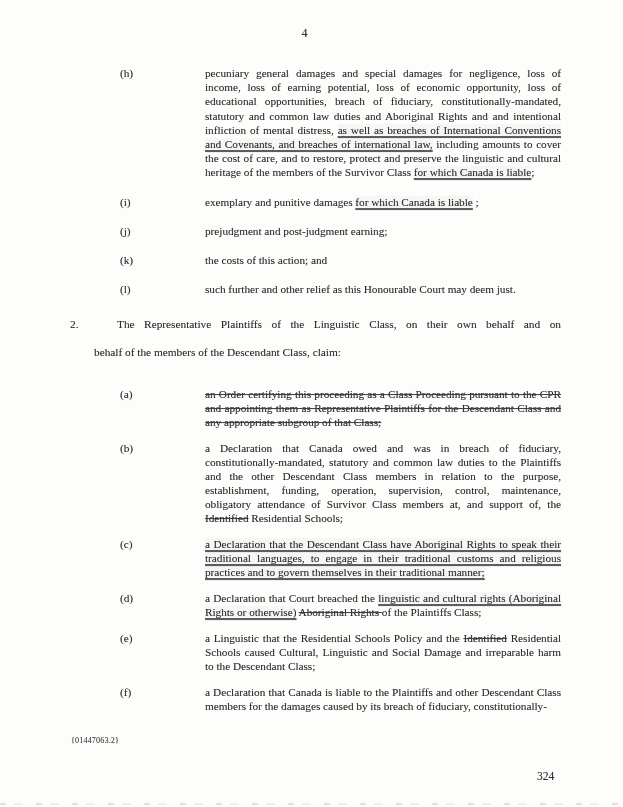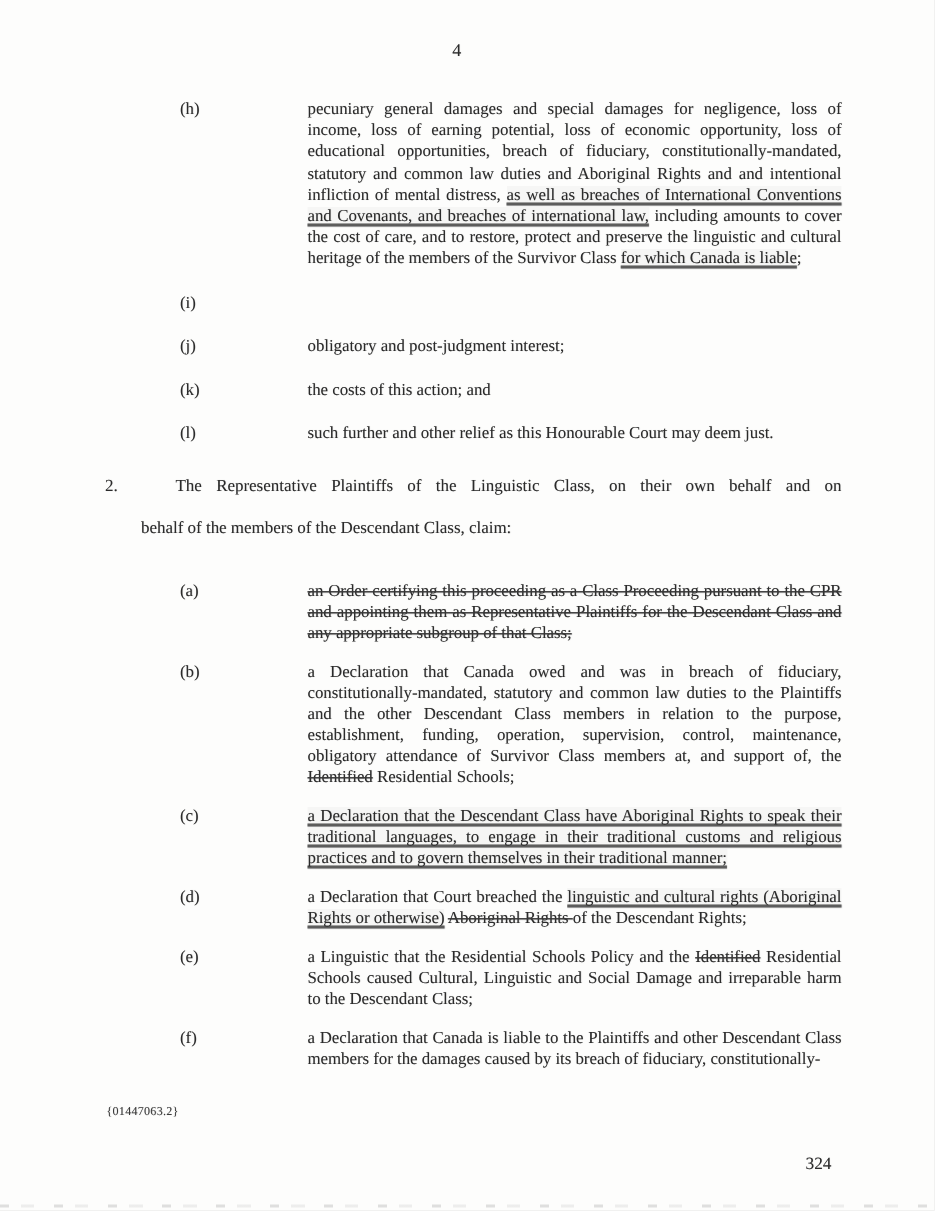--- a/index.html
+++ b/index.html
@@ -87,24 +87,25 @@
 
   <div class="content">
 
     <div class="l1">
       <div class="item">
         <span class="lbl">(h)</span>
         <div class="bod"><span class="seg-n">pecuniary general damages and special damages for negligence, loss of income, loss of earning potential, loss of economic opportunity, loss of educational opportunities, breach of fiduciary, constitutionally-mandated, statutory and common law duties and Aboriginal Rights and and intentional infliction of mental distress, </span><span class="seg-u">as well as breaches of International Conventions and Covenants, and breaches of international law,</span><span class="seg-n"> including amounts to cover the cost of care, and to restore, protect and preserve the linguistic and cultural heritage of the members of the Survivor Class </span><span class="seg-u">for which  Canada is liable</span><span class="seg-n">;</span></div>
       </div>
       <div class="item">
         <span class="lbl">(i)</span>
+        <div class="bod"><span class="seg-n">exemplary and punitive damages </span><span class="seg-u">for which Canada is liable</span><span class="seg-n"> ;</span></div>
       </div>
       <div class="item">
         <span class="lbl">(j)</span>
-        <div class="bod"><span class="seg-n">obligatory and post-judgment interest;</span></div>
+        <div class="bod"><span class="seg-n">prejudgment and post-judgment earning;</span></div>
       </div>
       <div class="item">
         <span class="lbl">(k)</span>
         <div class="bod"><span class="seg-n">the costs of this action; and</span></div>
       </div>
       <div class="item">
         <span class="lbl">(l)</span>
         <div class="bod"><span class="seg-n">such further and other relief as this Honourable Court may deem just.</span></div>
       </div>
     </div>
@@ -121,21 +122,21 @@
       <div class="item">
         <span class="lbl">(b)</span>
         <div class="bod"><span class="seg-n">a Declaration that Canada owed and was in breach of fiduciary, constitutionally-mandated, statutory and common law duties to the Plaintiffs and the other Descendant Class members in relation to the purpose, establishment, funding, operation, supervision, control, maintenance, obligatory attendance of Survivor Class members at, and support of, the </span><span class="seg-st">Identified</span><span class="seg-n"> Residential Schools;</span></div>
       </div>
       <div class="item">
         <span class="lbl">(c)</span>
         <div class="bod"><span class="seg-u">a Declaration that the Descendant Class have Aboriginal Rights to speak their traditional languages, to engage in their traditional customs and religious practices and to govern themselves in their traditional manner;</span></div>
       </div>
       <div class="item">
         <span class="lbl">(d)</span>
-        <div class="bod"><span class="seg-n">a Declaration that Court breached the </span><span class="seg-u">linguistic and cultural rights (Aboriginal Rights or otherwise)</span><span class="seg-n"> </span><span class="seg-st">Aboriginal Rights </span><span class="seg-n">of the Descendant Rights;</span></div>
+        <div class="bod"><span class="seg-n">a Declaration that Court breached the </span><span class="seg-u">linguistic and cultural rights (Aboriginal Rights or otherwise)</span><span class="seg-n"> </span><span class="seg-st">Aboriginal Rights </span><span class="seg-n">of the Plaintiffs Class;</span></div>
       </div>
       <div class="item">
         <span class="lbl">(e)</span>
         <div class="bod"><span class="seg-n">a Linguistic that the Residential Schools Policy and the </span><span class="seg-st">Identified</span><span class="seg-n"> Residential Schools caused Cultural, Linguistic and Social Damage and irreparable harm to the Descendant Class;</span></div>
       </div>
       <div class="item">
         <span class="lbl">(f)</span>
         <div class="bod"><span class="seg-n">a Declaration that Canada is liable to the Plaintiffs and other Descendant Class members for the damages caused by its breach of fiduciary, constitutionally-</span></div>
       </div>
     </div>

